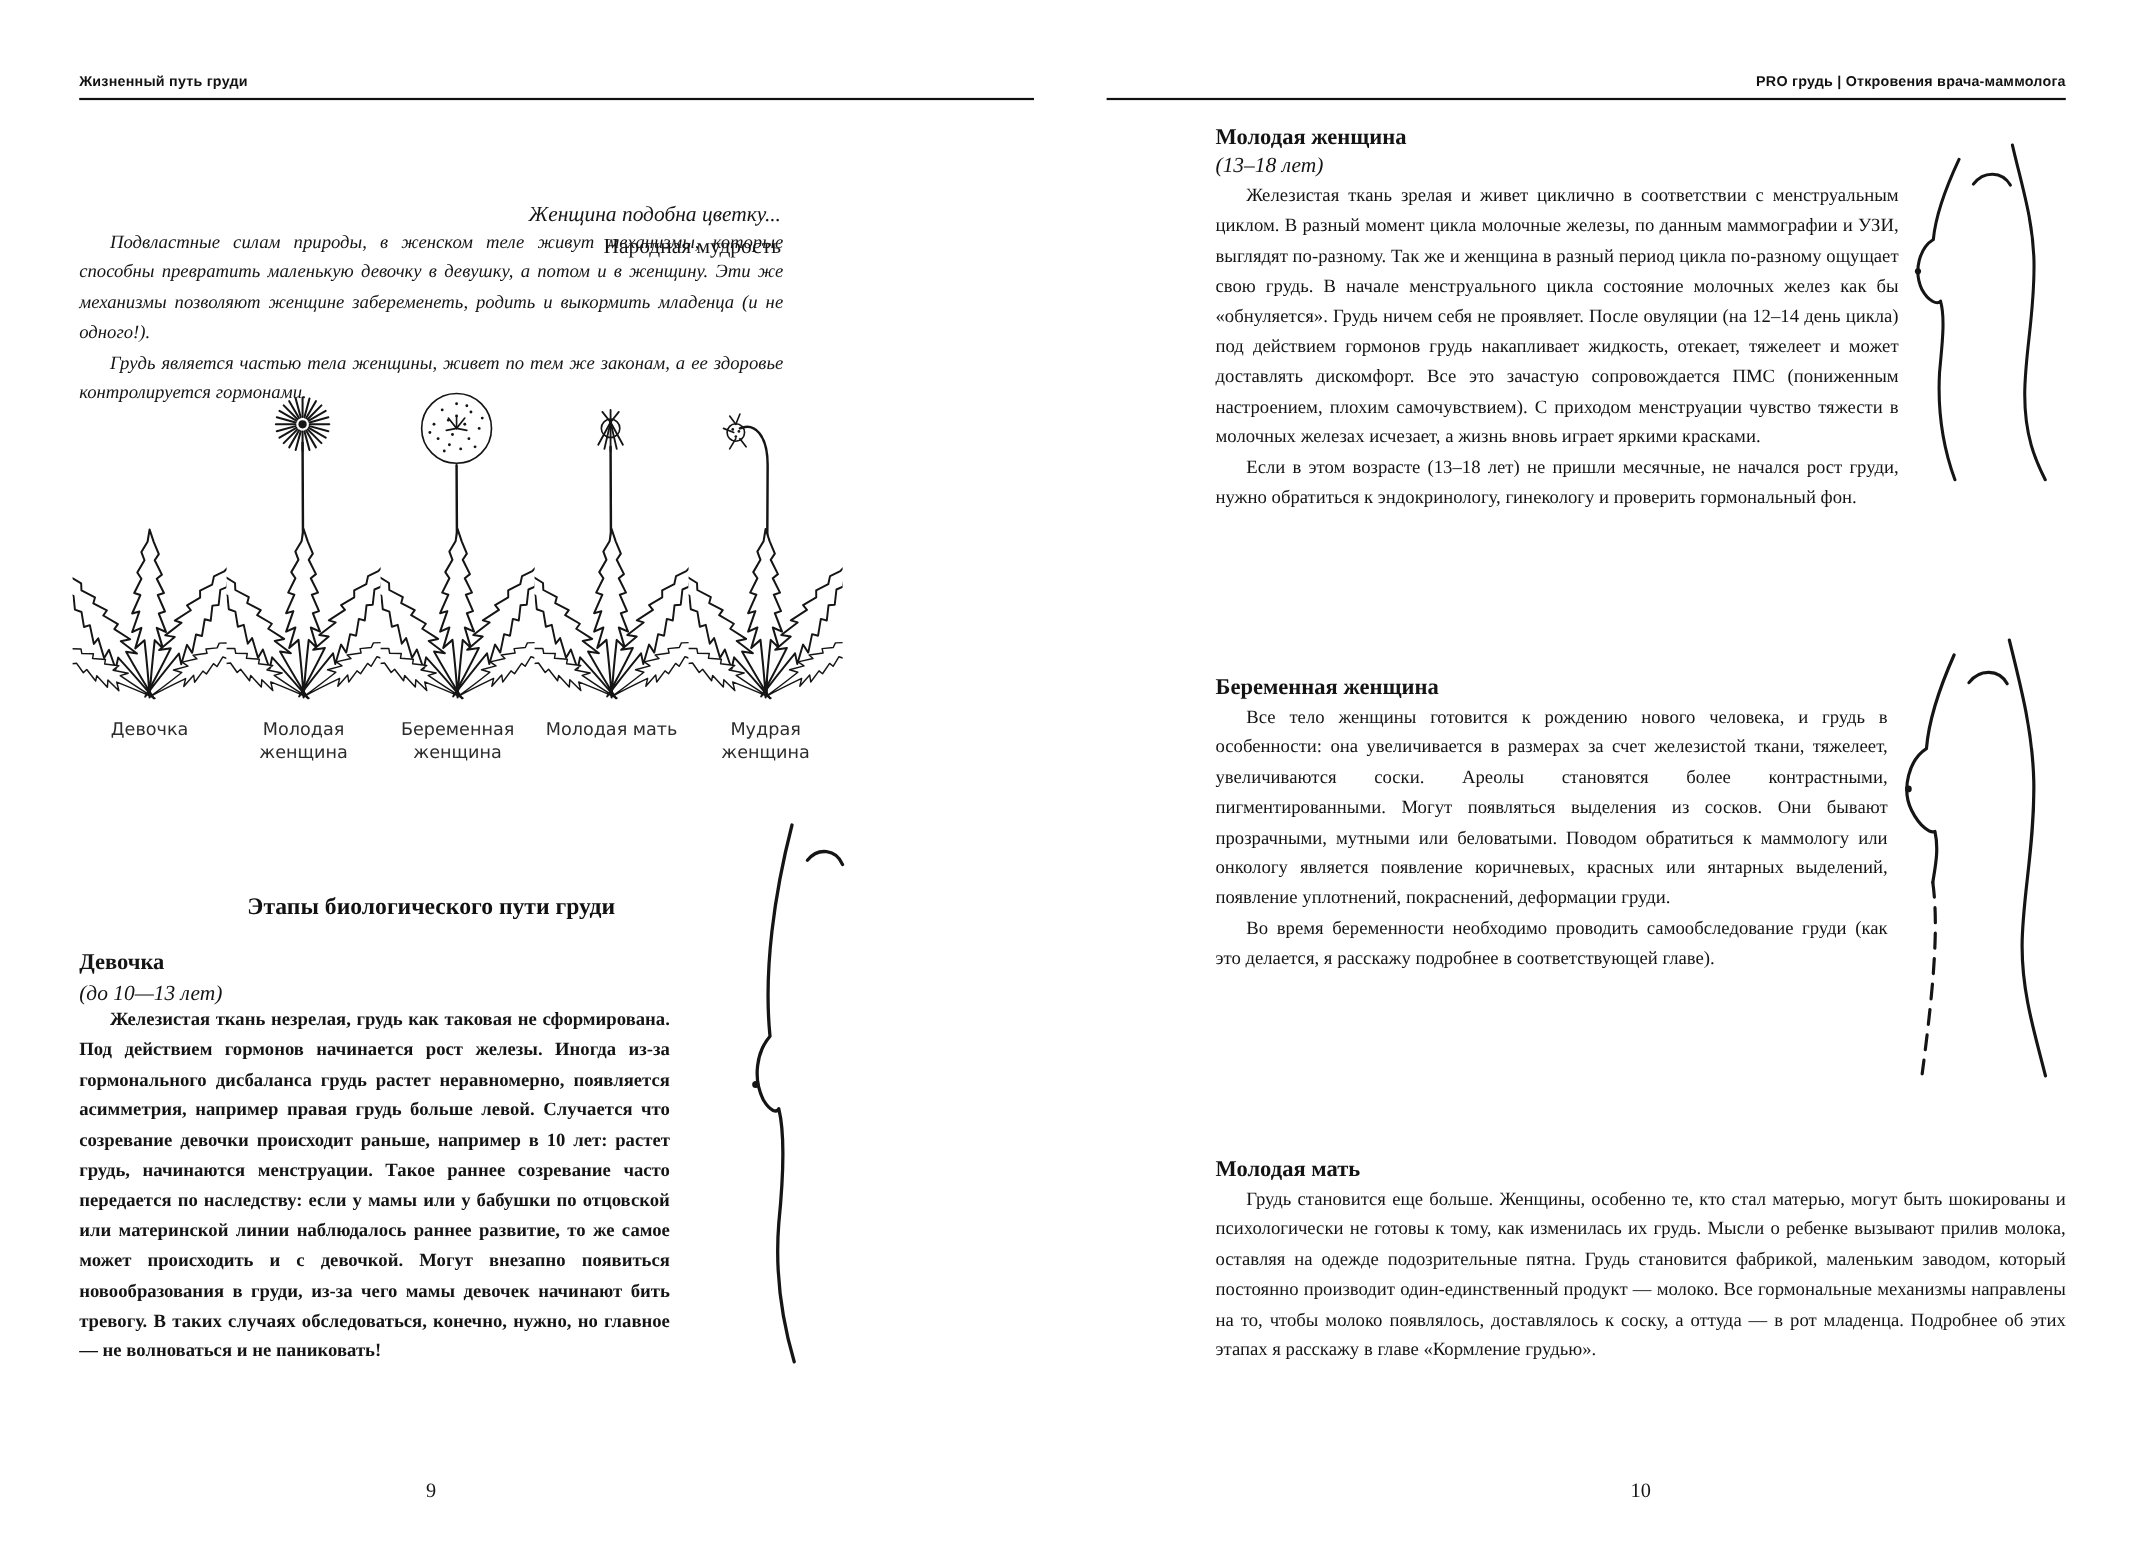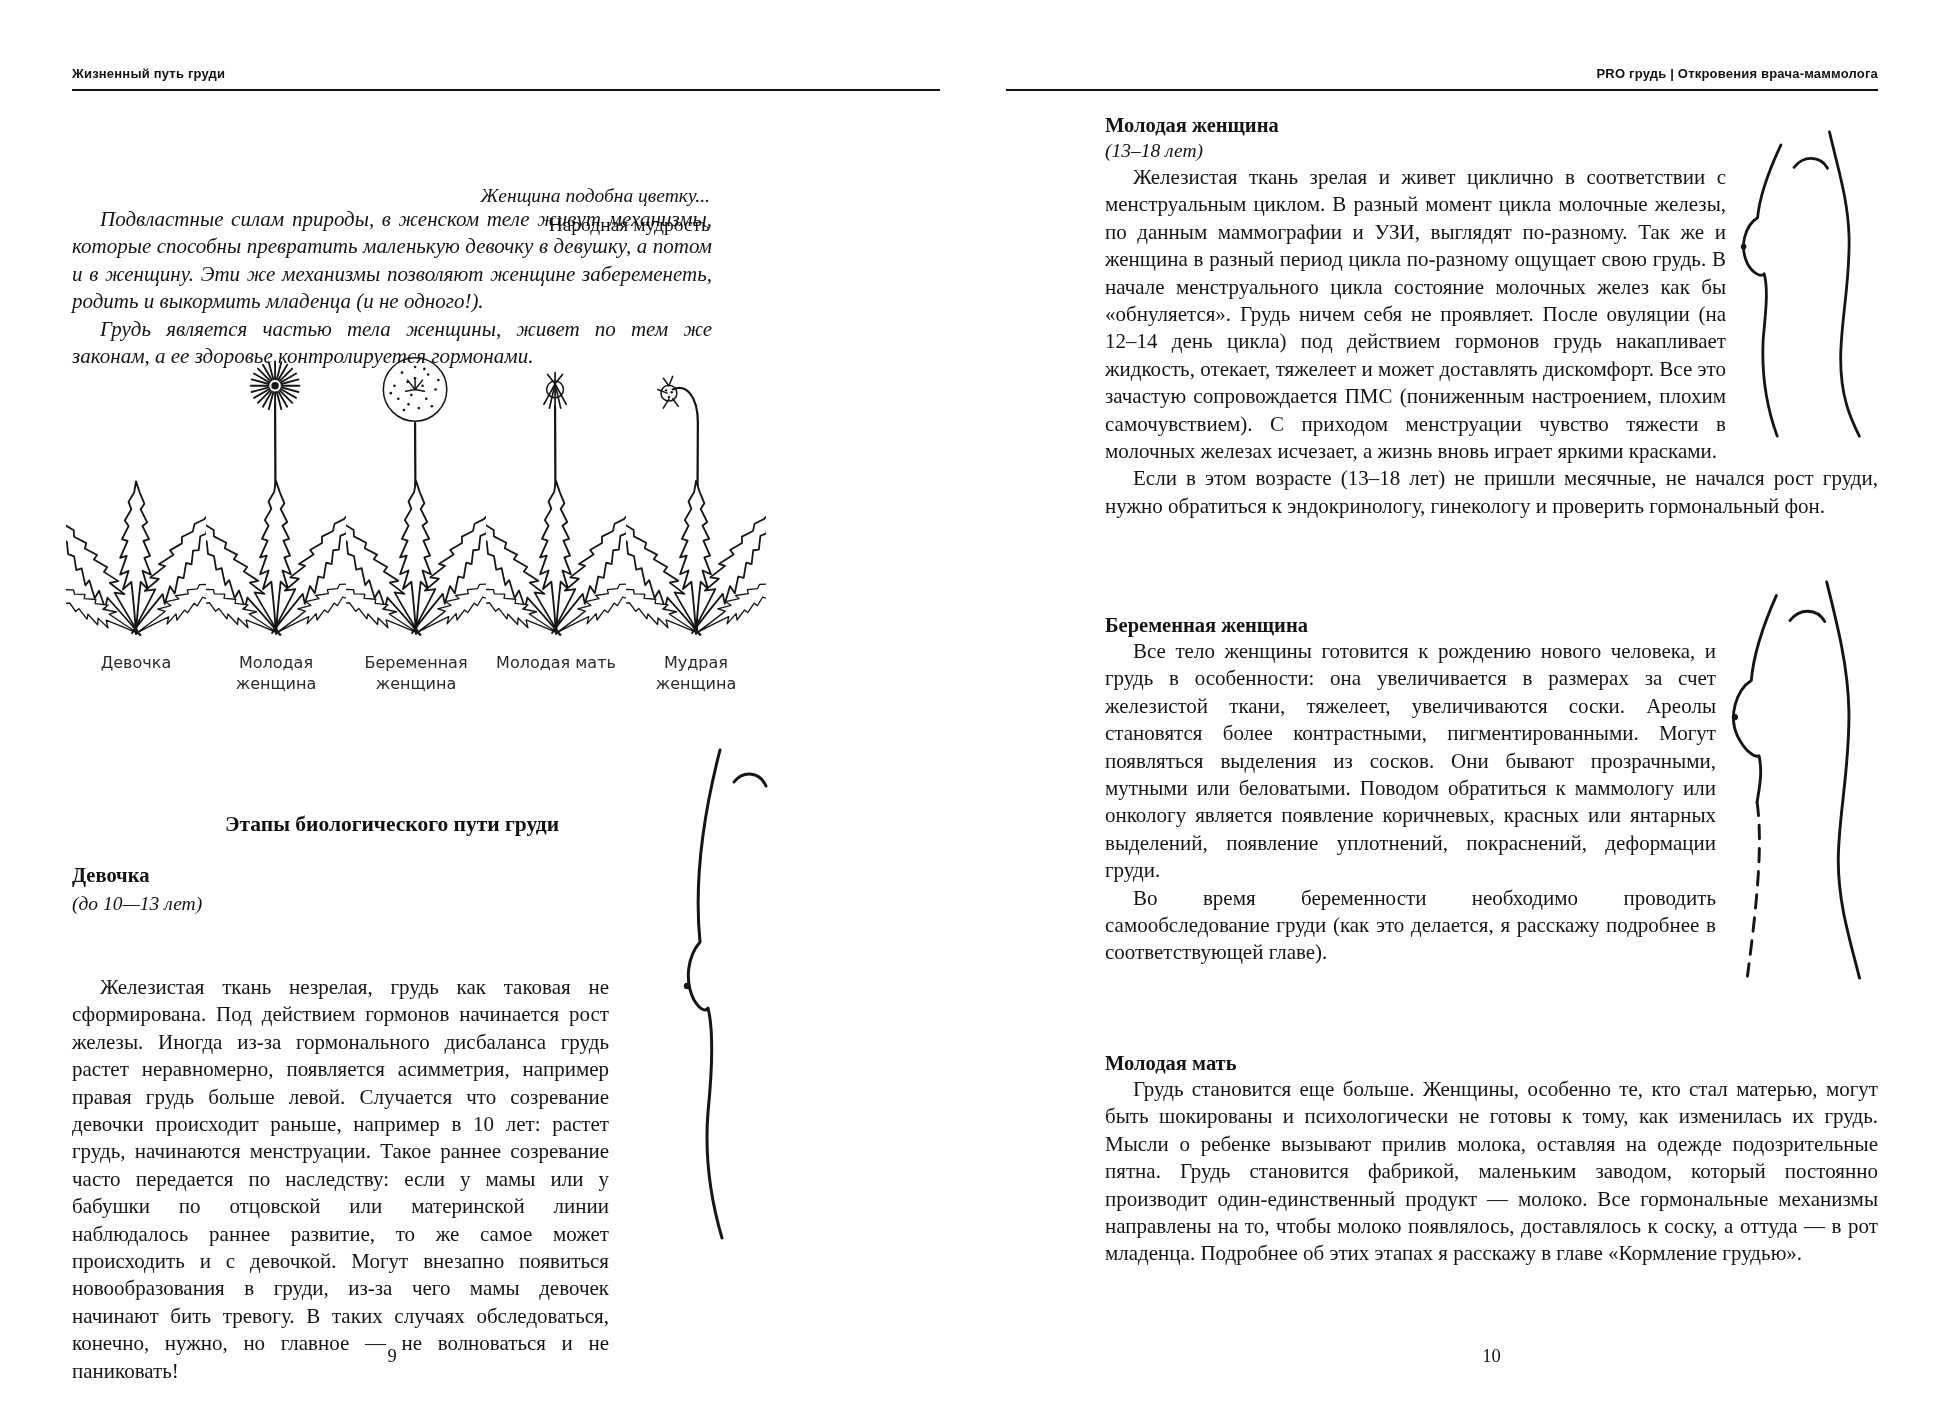--- a/index.html
+++ b/index.html
@@ -8,21 +8,21 @@
   .abs{position:absolute;}
   
   .runhead{font-family:"Liberation Sans","DejaVu Sans",sans-serif;font-size:13px;font-weight:700;
            letter-spacing:.2px;color:#111;}
   .runhead .light{font-weight:700;}
   .rule{height:2px;background:#111;}
   
   .epigraph{font-size:19.5px;line-height:29px;text-align:right;margin-top:41px;}
   .epigraph .quote{font-style:italic;}
   
-  .body-col{font-size:21px;line-height:27.4px;text-align:justify;}
+  .body-col{font-size:17px;line-height:27.4px;text-align:justify;}
   .body-col p{margin:0;text-indent:28px;}
   
   .chapter-heading{font-family:Liberation Serif, serif;font-weight:700;
                    font-size:21.5px;text-align:center;color:#111;}
   .sec-title{font-weight:700;font-size:20.5px;line-height:26px;}
   .sec-sub{font-style:italic;font-size:19.5px;line-height:26px;}
   
   .fig-row{display:flex;align-items:flex-end;}
   .fig-cell{flex:1;display:flex;flex-direction:column;align-items:center;justify-content:flex-end;}
   .fig-art{display:flex;align-items:flex-end;justify-content:center;height:300px;}
@@ -197,21 +197,21 @@
         </div>
         <div class="fig-label">Мудрая женщина</div>
       </div>
     </div>
 
     <div class="abs chapter-heading" style="left:72px;top:812px;width:640px;">Этапы биологического пути груди</div>
 
     <div class="abs sec-title" style="left:72px;top:862px;">Девочка</div>
     <div class="abs sec-sub" style="left:72px;top:891px;">(до 10—13 лет)</div>
 
-    <div class="abs body-col" style="left:72px;top:974px;width:537px;">
+    <div class="abs body-col" style="left:72px;top:913px;width:537px;font-weight:bold;">
       <p>Железистая ткань незрелая, грудь как таковая не сформирована. Под действием гормонов начинается рост железы. Иногда из-за гормонального дисбаланса грудь растет неравномерно, появляется асимметрия, например правая грудь больше левой. Случается что созревание девочки происходит раньше, например в 10 лет: растет грудь, начинаются менструации. Такое раннее созревание часто передается по наследству: если у мамы или у бабушки по отцовской или материнской линии наблюдалось раннее развитие, то же самое может происходить и с девочкой. Могут внезапно появиться новообразования в груди, из-за чего мамы девочек начинают бить тревогу. В таких случаях обследоваться, конечно, нужно, но главное — не волноваться и не паниковать!</p>
     </div>
 
     <div class="abs" style="left:642px;top:742px;">
       <svg width="130" height="500" viewBox="0 0 130 500" class="sketch" stroke-width="3">
         <path d="M92,40 C102,28 118,30 124,44"></path>
         <path d="M78,8 C62,70 52,140 58,200 C46,214 42,238 52,258 C58,268 64,270 66,266 C72,290 70,330 66,370 C62,420 70,462 80,496"></path>
         <circle cx="45" cy="244" r="3.2" fill="#151515" stroke="none"></circle>
       </svg>
     </div>

